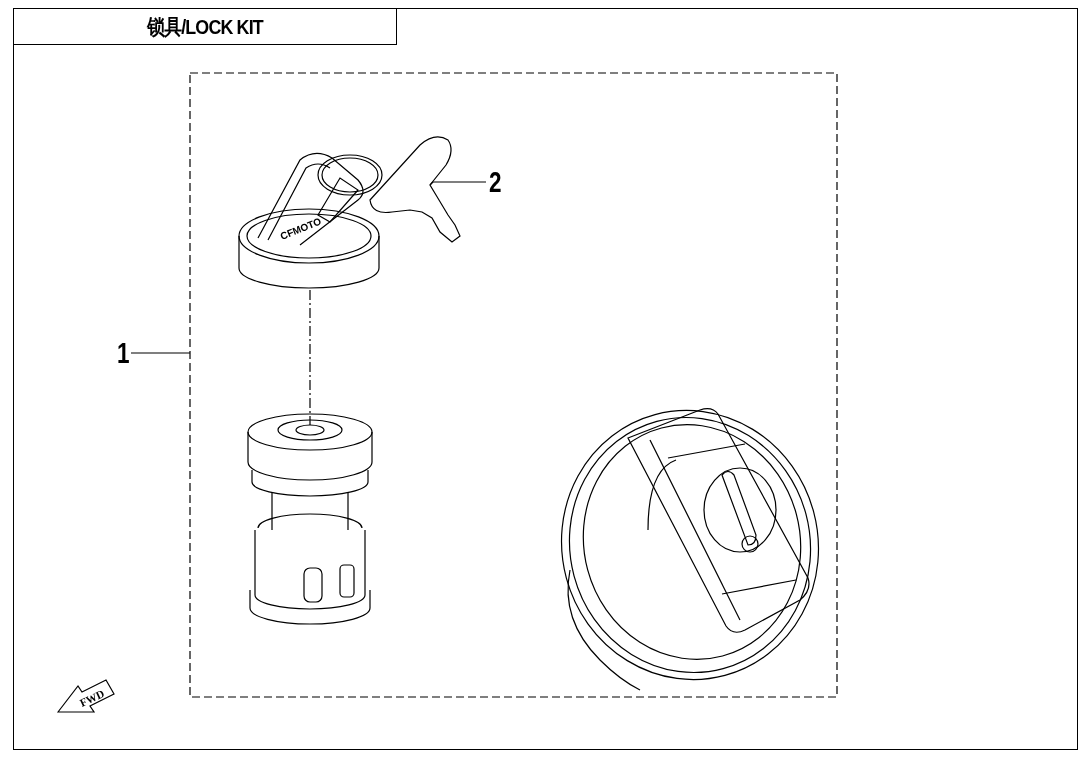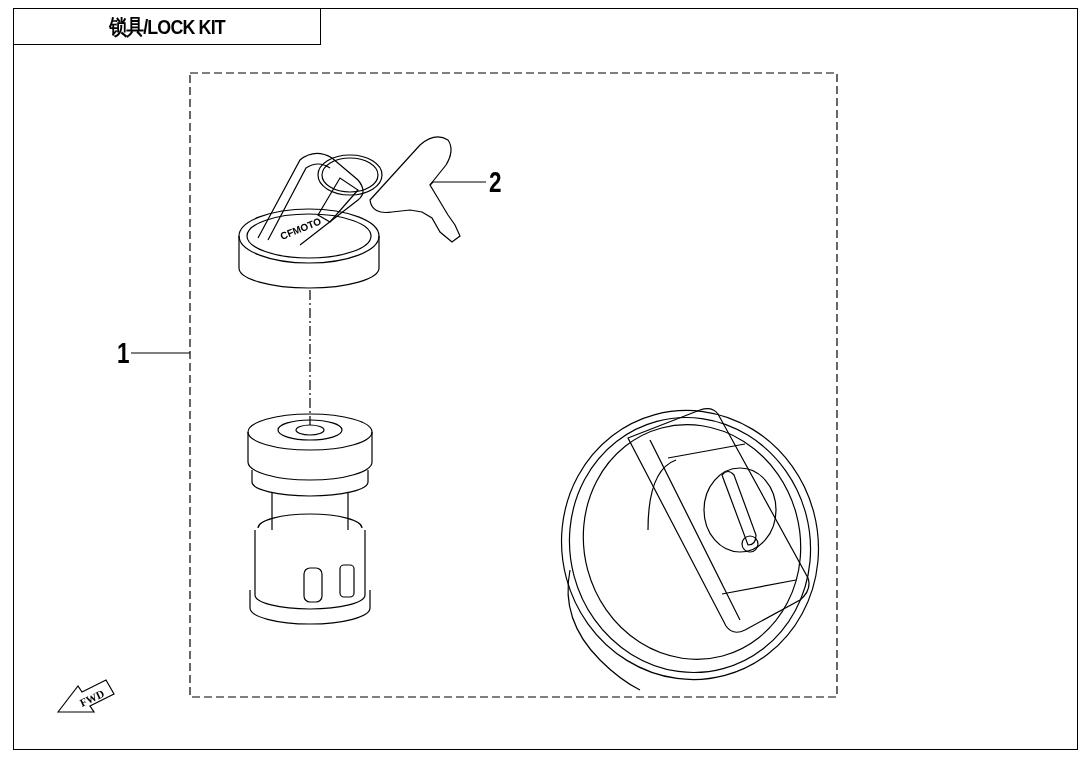--- a/index.html
+++ b/index.html
@@ -1,18 +1,18 @@
 <!DOCTYPE html>
 <html><head>
 <meta charset="utf-8">
 <style>
   html, body { margin: 0; padding: 0; background: #ffffff; }
   body { width: 1090px; height: 760px; position: relative; overflow: hidden; font-family: "Liberation Sans", sans-serif; }
   .frame { position: absolute; left: 13px; top: 8px; width: 1065px; height: 742px; border: 1.5px solid #000; box-sizing: border-box; }
-  .title-box { position: absolute; left: 13px; top: 8px; width: 308px; height: 37px; border: 1.2px solid #000; box-sizing: border-box; display: flex; align-items: center; justify-content: center; background: #fff; }
+  .title-box { position: absolute; left: 13px; top: 8px; width: 384px; height: 37px; border: 1.2px solid #000; box-sizing: border-box; display: flex; align-items: center; justify-content: center; background: #fff; }
   .title-text { font-family: "Liberation Sans", sans-serif; font-weight: bold; font-size: 21px; letter-spacing: -1px; color: #000; transform: scaleX(0.85); }
   .callout { position: absolute; font-family: "Liberation Sans", sans-serif; font-weight: bold; font-size: 30px; color: #000; transform: scaleX(0.75); line-height: 1; }
   svg.art { position: absolute; left: 0; top: 0; }
 </style>
 </head>
 <body>
 
 <div class="frame"></div>
 
 <div class="title-box">

